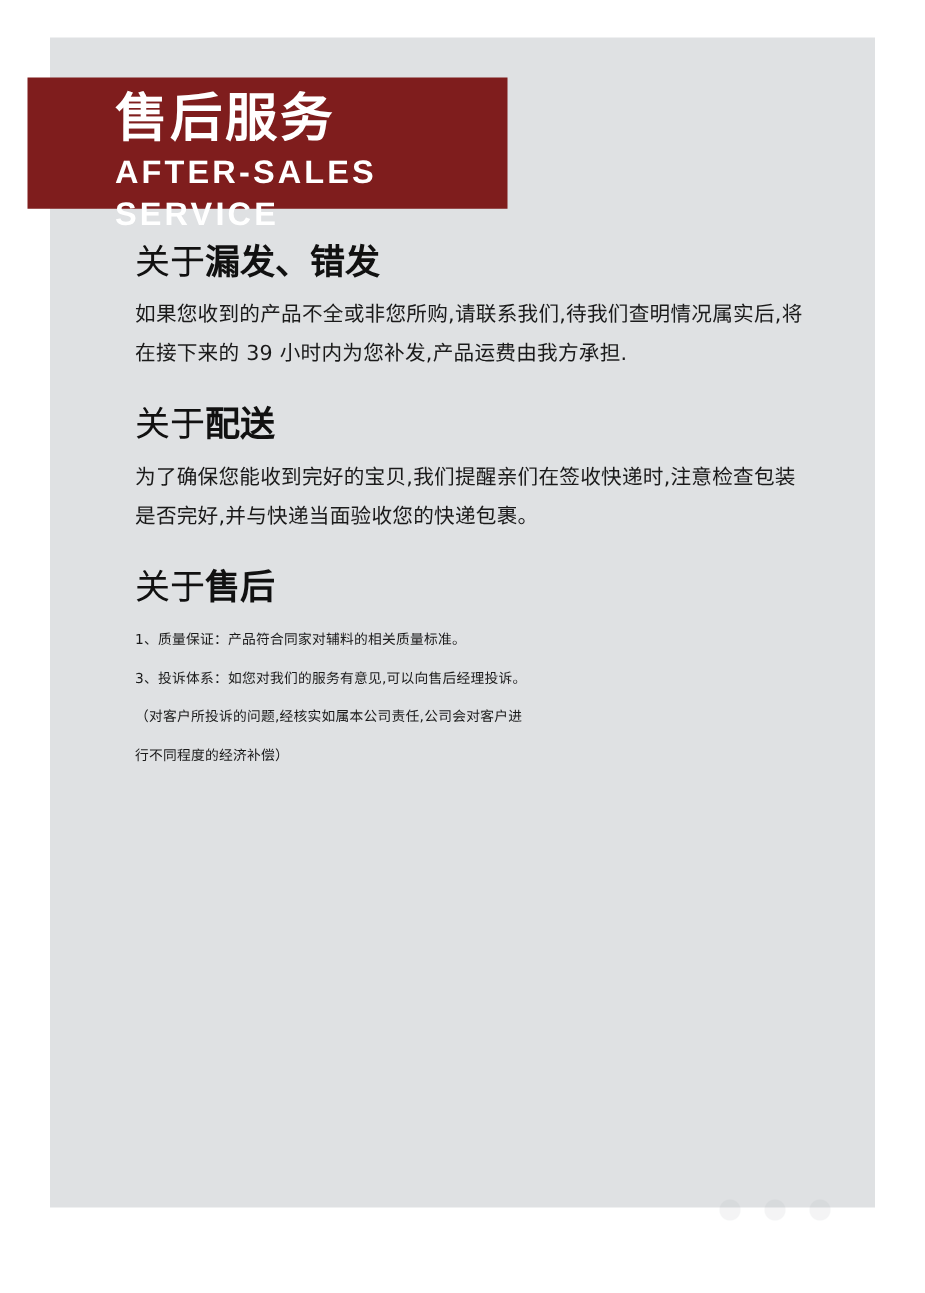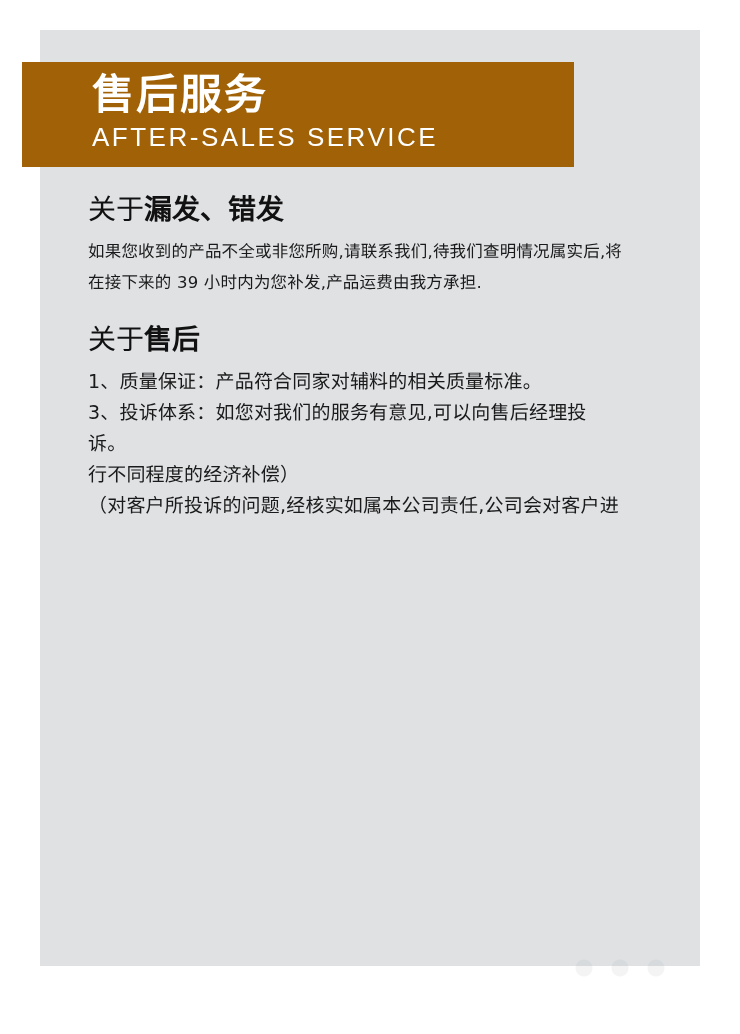--- a/index.html
+++ b/index.html
@@ -30,49 +30,49 @@
     width: 660px;
     height: 936px;
     background: #dfe1e3;
   }
 
   
   .banner {
     position: absolute;
     left: 22px;
     top: 62px;
-    width: 552px;
+    width: 384px;
     height: 105px;
-    background: #a16207;
+    background: #7f1d1d;
     box-sizing: border-box;
     padding: 8px 0 0 70px;
   }
   .banner-title-cn {
     font-size: 42px;
     font-weight: bold;
     color: #ffffff;
     letter-spacing: 2px;
     line-height: 50px;
     margin: 0;
     font-family: "DejaVu Sans", "Liberation Sans", sans-serif;
   }
   .banner-title-en {
     font-size: 26px;
     color: #ffffff;
     letter-spacing: 2.5px;
     line-height: 34px;
     margin: 0;
-    font-weight: 400;
+    font-weight: 700;
     font-family: "Liberation Sans", sans-serif;
   }
 
   
   .content {
     position: absolute;
-    left: 88px;
+    left: 108px;
     top: 190px;
     width: 560px;
   }
 
   .section {
     margin-bottom: 22px;
   }
   .section:last-child {
     margin-bottom: 16px;
   }
@@ -96,21 +96,21 @@
     font-size: 16.5px;
     line-height: 31px;
     color: #1a1a1a;
     margin: 0;
     font-family: "DejaVu Sans", "Liberation Sans", sans-serif;
     letter-spacing: 0.2px;
     max-width: 535px;
   }
 
   .list-line {
-    font-size: 19px;
+    font-size: 11px;
     line-height: 31px;
     color: #1a1a1a;
     margin: 0;
     font-family: "DejaVu Sans", "Liberation Sans", sans-serif;
     letter-spacing: 0.2px;
     max-width: 535px;
   }
 
   
   .panel-mark {
@@ -148,29 +148,33 @@
       <h2 class="section-heading">
         <span class="h-prefix">关于</span><span class="h-key">漏发、错发</span>
       </h2>
       <p class="section-body">如果您收到的产品不全或非您所购,请联系我们,待我们查明情况属实后,将在接下来的 39 小时内为您补发,产品运费由我方承担.</p>
     </div>
 
     <div class="section">
     </div>
 
     <div class="section">
+      <h2 class="section-heading">
+        <span class="h-prefix">关于</span><span class="h-key">配送</span>
+      </h2>
+      <p class="section-body">为了确保您能收到完好的宝贝,我们提醒亲们在签收快递时,注意检查包装是否完好,并与快递当面验收您的快递包裹。</p>
     </div>
 
 
     <div class="section">
       <h2 class="section-heading">
         <span class="h-prefix">关于</span><span class="h-key">售后</span>
       </h2>
       <p class="list-line">1、质量保证：产品符合同家对辅料的相关质量标准。</p>
       <p class="list-line">3、投诉体系：如您对我们的服务有意见,可以向售后经理投诉。</p>
+      <p class="list-line">（对客户所投诉的问题,经核实如属本公司责任,公司会对客户进</p>
       <p class="list-line">行不同程度的经济补偿）</p>
-      <p class="list-line">（对客户所投诉的问题,经核实如属本公司责任,公司会对客户进</p>
     </div>
 
   </div>
 
   <div class="panel-mark"></div>
 </div>
 
 </body></html>

